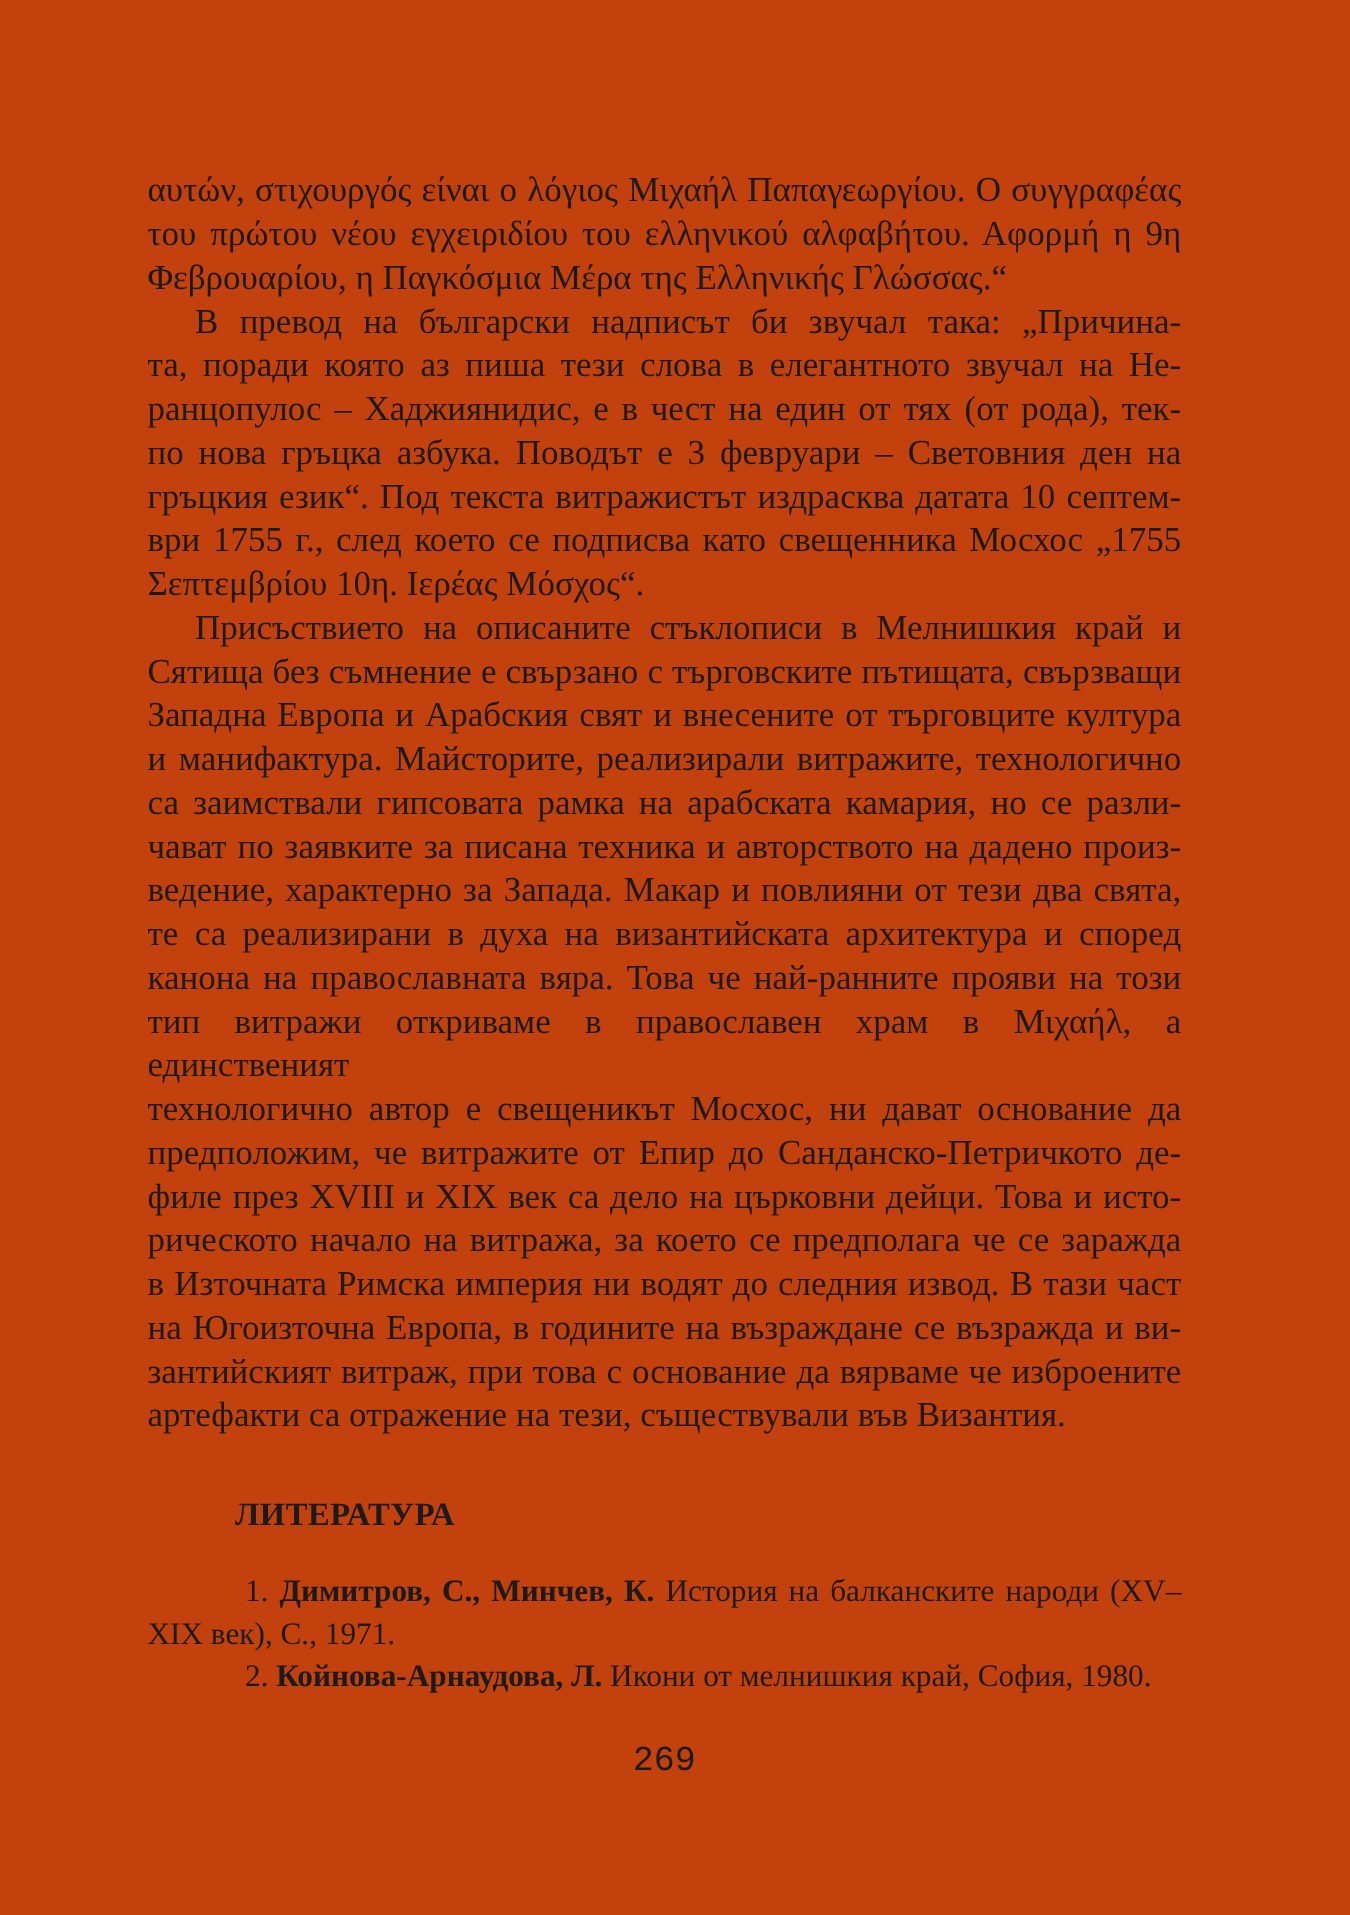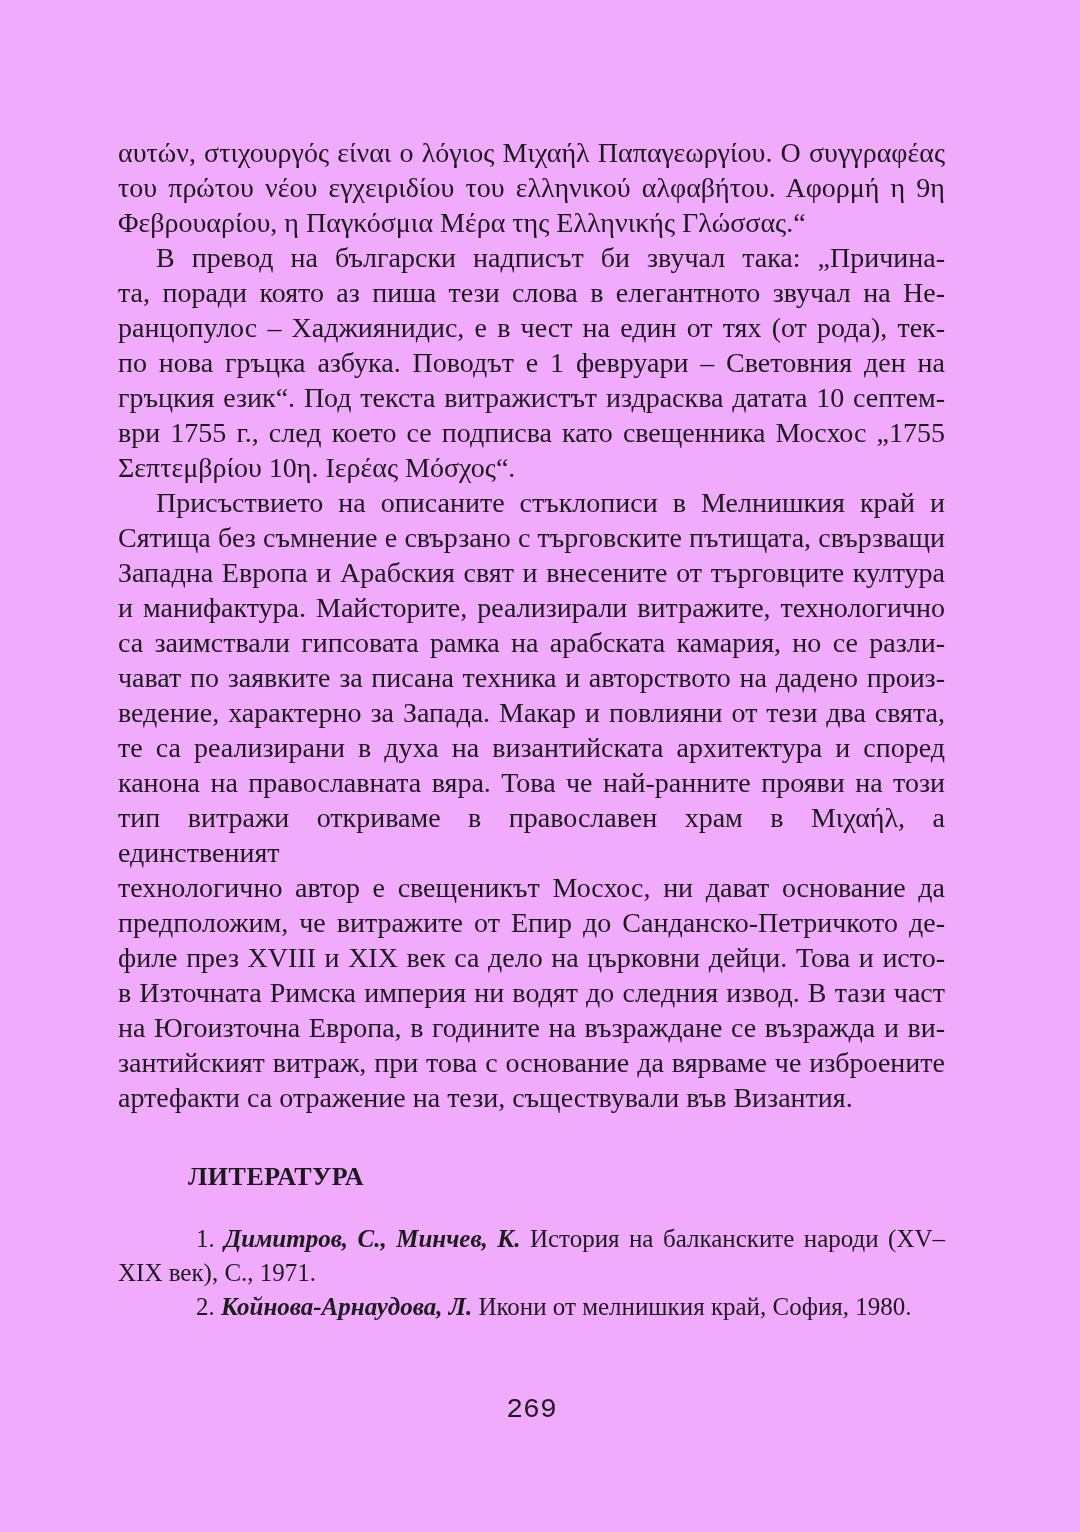--- a/index.html
+++ b/index.html
@@ -11,21 +11,21 @@
     height: 1532px;
     background: #fdfdfd;
     font-family: "Liberation Serif", "DejaVu Serif", serif;
     color: #1b1b1b;
     position: relative;
     overflow: hidden;
   }
   .page {
     position: absolute;
     inset: 0;
-    background: #f0abfc;
+    background: #c2410c;
   }
   .text-block {
     position: absolute;
     left: 118px;
     top: 135px;
     width: 827px;
   }
   .paragraph {
     margin: 0;
     padding: 0;
@@ -55,21 +55,20 @@
     margin-top: 28px;
   }
   .ref-entry {
     font-size: 25px;
     line-height: 34px;
     text-align: justify;
     text-indent: 78px;
   }
   .ref-authors {
     font-weight: bold;
-    font-style: italic;
   }
   .page-number {
     position: absolute;
     left: 118px;
     top: 1392px;
     width: 827px;
     text-align: center;
     font-size: 28px;
     line-height: 35px;
     font-family: Liberation Mono, monospace;
@@ -83,39 +82,40 @@
     <div id="paragraphs">
         <div class="paragraph">
           <div class="line">αυτών, στιχουργός είναι ο λόγιος Μιχαήλ Παπαγεωργίου. Ο συγγραφέας</div>
           <div class="line">του πρώτου νέου εγχειριδίου του ελληνικού αλφαβήτου. Αφορμή η 9η</div>
           <div class="line last">Φεβρουαρίου, η Παγκόσμια Μέρα της Ελληνικής Γλώσσας.“</div>
         </div>
         <div class="paragraph">
           <div class="line indent">В превод на български надписът би звучал така: „Причина-</div>
           <div class="line">та, поради която аз пиша тези слова в елегантното звучал на Не-</div>
           <div class="line">ранцопулос – Хаджиянидис, е в чест на един от тях (от рода), тек-</div>
-          <div class="line">по нова гръцка азбука. Поводът е 1 февруари – Световния ден на</div>
+          <div class="line">по нова гръцка азбука. Поводът е 3 февруари – Световния ден на</div>
           <div class="line">гръцкия език“. Под текста витражистът издрасква датата 10 септем-</div>
           <div class="line">ври 1755 г., след което се подписва като свещенника Мосхос „1755</div>
           <div class="line last">Σεπτεμβρίου 10η. Ιερέας Μόσχος“.</div>
         </div>
         <div class="paragraph">
           <div class="line indent">Присъствието на описаните стъклописи в Мелнишкия край и</div>
           <div class="line">Сятища без съмнение е свързано с търговските пътищата, свързващи</div>
           <div class="line">Западна Европа и Арабския свят и внесените от търговците култура</div>
           <div class="line">и манифактура. Майсторите, реализирали витражите, технологично</div>
           <div class="line">са заимствали гипсовата рамка на арабската камария, но се разли-</div>
           <div class="line">чават по заявките за писана техника и авторството на дадено произ-</div>
           <div class="line">ведение, характерно за Запада. Макар и повлияни от тези два свята,</div>
           <div class="line">те са реализирани в духа на византийската архитектура и според</div>
           <div class="line">канона на православната вяра. Това че най-ранните прояви на този</div>
           <div class="line">тип витражи откриваме в православен храм в Μιχαήλ, а единственият</div>
           <div class="line">технологично автор е свещеникът Мосхос, ни дават основание да</div>
           <div class="line">предположим, че витражите от Епир до Санданско-Петричкото де-</div>
           <div class="line">филе през XVIII и XIX век са дело на църковни дейци. Това и исто-</div>
+          <div class="line">рическото начало на витража, за което се предполага че се заражда</div>
           <div class="line">в Източната Римска империя ни водят до следния извод. В тази част</div>
           <div class="line">на Югоизточна Европа, в годините на възраждане се възражда и ви-</div>
           <div class="line">зантийският витраж, при това с основание да вярваме че изброените</div>
           <div class="line last">артефакти са отражение на тези, съществували във Византия.</div>
         </div>
       </div>
     <div class="lit-heading">ЛИТЕРАТУРА</div>
     <div id="refs" class="refs">
         <div class="ref-entry"><span>1.</span> <span class="ref-authors">Димитров, С., Минчев, К.</span> <span>История на балканските народи (XV–XIX век), С., 1971.</span></div>
         <div class="ref-entry"><span>2.</span> <span class="ref-authors">Койнова-Арнаудова, Л.</span> <span>Икони от мелнишкия край, София, 1980.</span></div>

